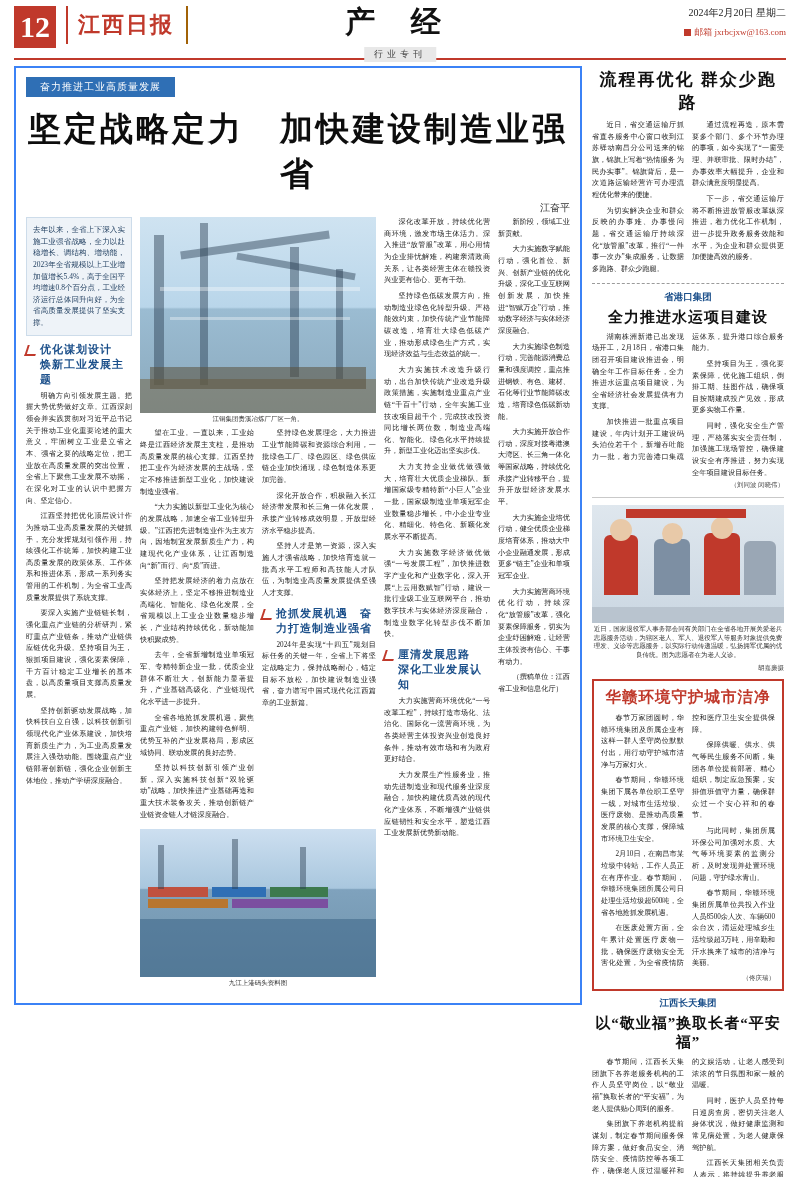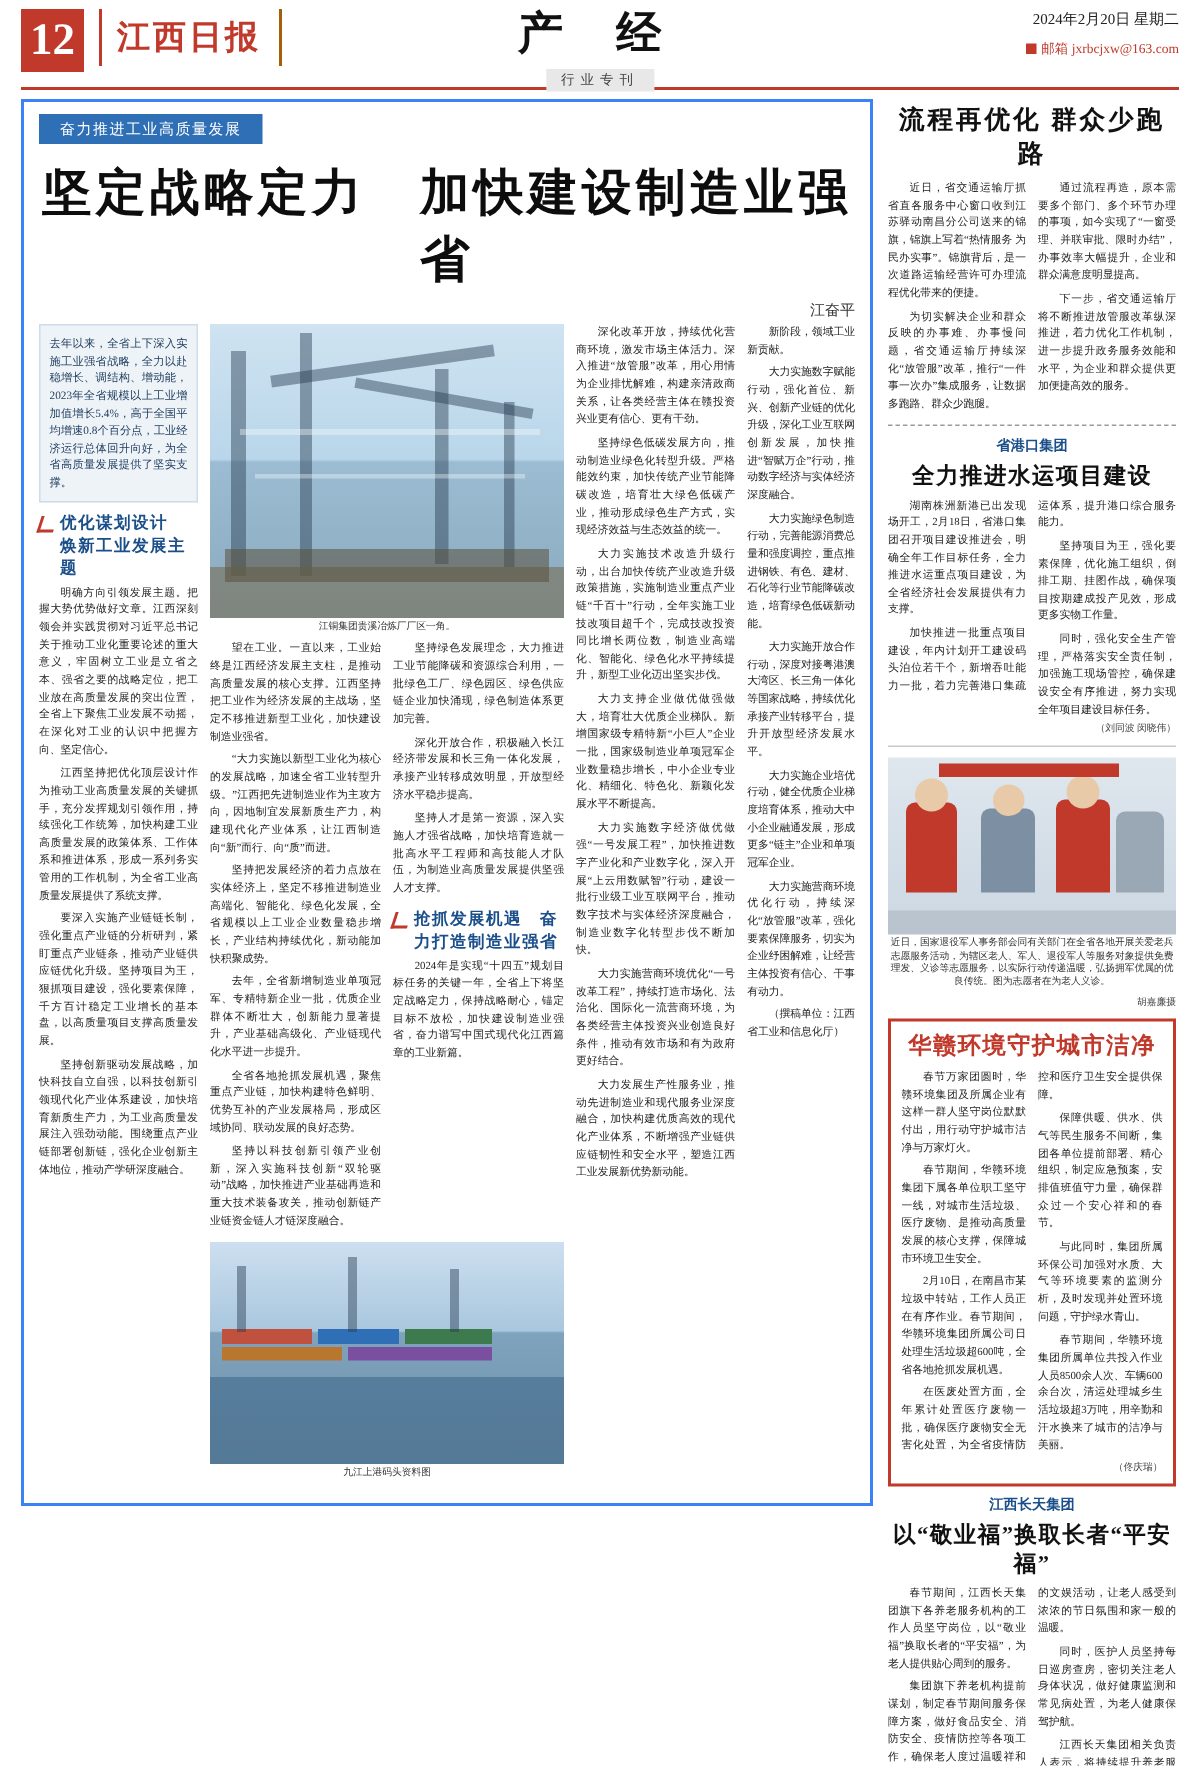--- a/index.html
+++ b/index.html
@@ -186,20 +186,21 @@
             </div>
             <div class="cap">九江上港码头资料图</div>
           </div>
 
           <div class="lead-c3">
             <p class="bt">深化改革开放，持续优化营商环境，激发市场主体活力。深入推进“放管服”改革，用心用情为企业排忧解难，构建亲清政商关系，让各类经营主体在赣投资兴业更有信心、更有干劲。</p>
             <p class="bt">坚持绿色低碳发展方向，推动制造业绿色化转型升级。严格能效约束，加快传统产业节能降碳改造，培育壮大绿色低碳产业，推动形成绿色生产方式，实现经济效益与生态效益的统一。</p>
             <p class="bt">大力实施技术改造升级行动，出台加快传统产业改造升级政策措施，实施制造业重点产业链“千百十”行动，全年实施工业技改项目超千个，完成技改投资同比增长两位数，制造业高端化、智能化、绿色化水平持续提升，新型工业化迈出坚实步伐。</p>
             <p class="bt">大力支持企业做优做强做大，培育壮大优质企业梯队。新增国家级专精特新“小巨人”企业一批，国家级制造业单项冠军企业数量稳步增长，中小企业专业化、精细化、特色化、新颖化发展水平不断提高。</p>
             <p class="bt">大力实施数字经济做优做强“一号发展工程”，加快推进数字产业化和产业数字化，深入开展“上云用数赋智”行动，建设一批行业级工业互联网平台，推动数字技术与实体经济深度融合，制造业数字化转型步伐不断加快。</p>
+            <div class="subhead">厘清发展思路　深化工业发展认知</div>
             <p class="bt">大力实施营商环境优化“一号改革工程”，持续打造市场化、法治化、国际化一流营商环境，为各类经营主体投资兴业创造良好条件，推动有效市场和有为政府更好结合。</p>
             <p class="bt">大力发展生产性服务业，推动先进制造业和现代服务业深度融合，加快构建优质高效的现代化产业体系，不断增强产业链供应链韧性和安全水平，塑造江西工业发展新优势新动能。</p>
           </div>
 
           <div class="lead-c4">
             <p class="bt">新阶段，领域工业新贡献。</p>
             <p class="bt">大力实施数字赋能行动，强化首位、新兴、创新产业链的优化升级，深化工业互联网创新发展，加快推进“智赋万企”行动，推动数字经济与实体经济深度融合。</p>
             <p class="bt">大力实施绿色制造行动，完善能源消费总量和强度调控，重点推进钢铁、有色、建材、石化等行业节能降碳改造，培育绿色低碳新动能。</p>
             <p class="bt">大力实施开放合作行动，深度对接粤港澳大湾区、长三角一体化等国家战略，持续优化承接产业转移平台，提升开放型经济发展水平。</p>
             <p class="bt">大力实施企业培优行动，健全优质企业梯度培育体系，推动大中小企业融通发展，形成更多“链主”企业和单项冠军企业。</p>

